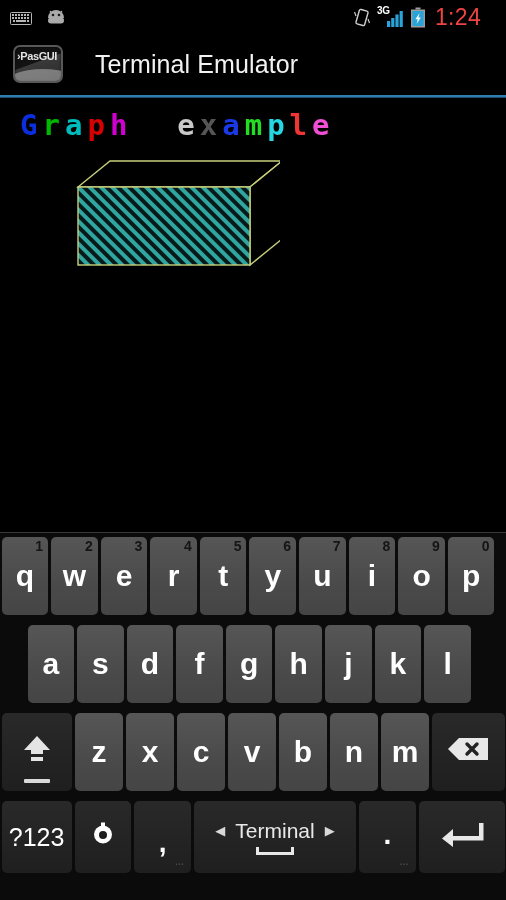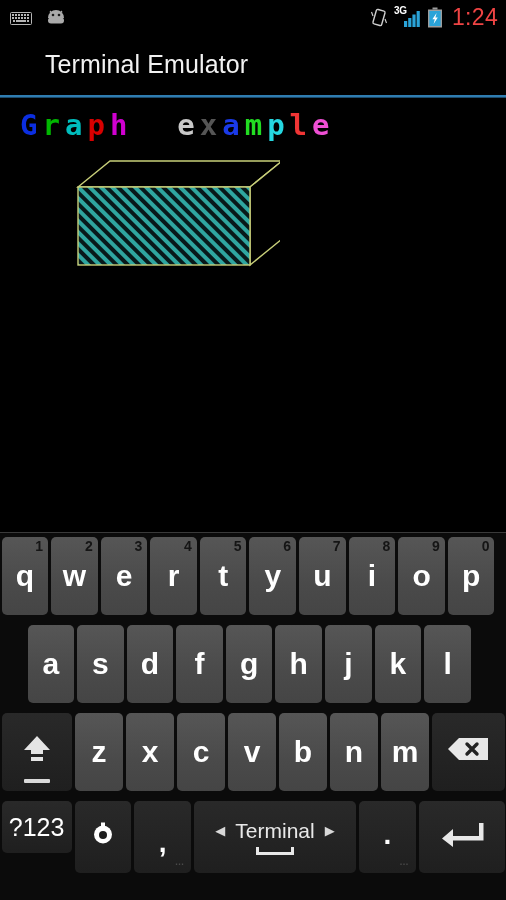--- a/index.html
+++ b/index.html
@@ -30,21 +30,21 @@
     display: flex;
     align-items: center;
     gap: 12px;
     padding-left: 10px;
     flex: 1;
   }
   .status-right {
     display: flex;
     align-items: center;
     gap: 7px;
-    padding-right: 8px;
+    padding-right: 25px;
   }
   .kbd-notif-icon { width: 22px; height: 13px; position: relative; display:block; }
   .bugdroid-icon { width: 24px; height: 16px; position: relative; display:block; }
   .rotate-icon { width: 18px; height: 21px; display:block; }
   .signal-wrap { position: relative; width: 25px; height: 21px; display:block;}
   .signal-3g {
     position: absolute;
     left: -1px; top: -1px;
     font-size: 10px;
     font-weight: bold;
@@ -196,21 +196,21 @@
     font-weight: bold;
     color: #151515;
     line-height: 14px;
   }
   .key-dark {
     background: #232323;
     background-image: linear-gradient(180deg, #292929 0%, #1f1f1f 100%);
   }
   .key-shift { width: 72px; height: 78px; }
   .key-bksp { width: 74px; height: 78px; }
-  .key-sym { width: 72px; height: 52px; font-size: 25px; font-weight: normal; }
+  .key-sym { width: 72px; height: 72px; font-size: 25px; font-weight: normal; }
   .key-mic { width: 58px; height: 72px; }
   .key-comma { width: 58px; height: 72px; font-size: 28px; align-items: flex-start; padding-top: 26px;}
   .key-space { width: 166px; height: 72px; flex-direction: column; justify-content: center;}
   .key-period { width: 58px; height: 72px; font-size: 28px; align-items: flex-start; padding-top: 18px;}
   .key-enter { width: 88px; height: 72px; }
 
   .space-label {
     font-size: 21px;
     font-weight: normal;
     color: #e8e8e8;
@@ -306,20 +306,26 @@
         <rect x="1" y="2.5" width="14" height="18" fill="#9d9d9d"></rect>
         <rect x="2.4" y="4" width="11.2" height="15" fill="#2aa3d8"></rect>
         <path d="M9.6 6 L5.4 12.2 L7.8 12.2 L6.6 17 L10.8 10.6 L8.4 10.6 Z" fill="#ffffff"></path>
       </svg>
     </span>
     <span class="status-clock">1:24</span>
   </div>
 </div>
 
 <div class="title-bar">
+  <div class="app-icon">
+    <div class="app-icon-swoosh"></div>
+    <div class="app-icon-text">
+      ›<span>PasGUI</span>
+    </div>
+  </div>
   <div class="title-text">Terminal Emulator</div>
 </div>
 <div class="title-rule"></div>
 <div class="title-rule-2"></div>
 
 <div class="terminal">
   <div class="term-title" id="term-heading"><span style="color: rgb(11, 46, 224);">G</span><span style="color: rgb(0, 184, 0);">r</span><span style="color: rgb(0, 189, 189);">a</span><span style="color: rgb(216, 0, 0);">p</span><span style="color: rgb(208, 0, 208);">h</span><span>  </span><span style="color: rgb(200, 200, 200);">e</span><span style="color: rgb(85, 85, 85);">x</span><span style="color: rgb(26, 58, 232);">a</span><span style="color: rgb(34, 221, 34);">m</span><span style="color: rgb(37, 215, 224);">p</span><span style="color: rgb(240, 53, 53);">l</span><span style="color: rgb(239, 79, 212);">e</span></div>
   <div class="graph-box">
     <svg width="220" height="130" viewBox="0 0 220 130" id="box-svg">
       <defs>

